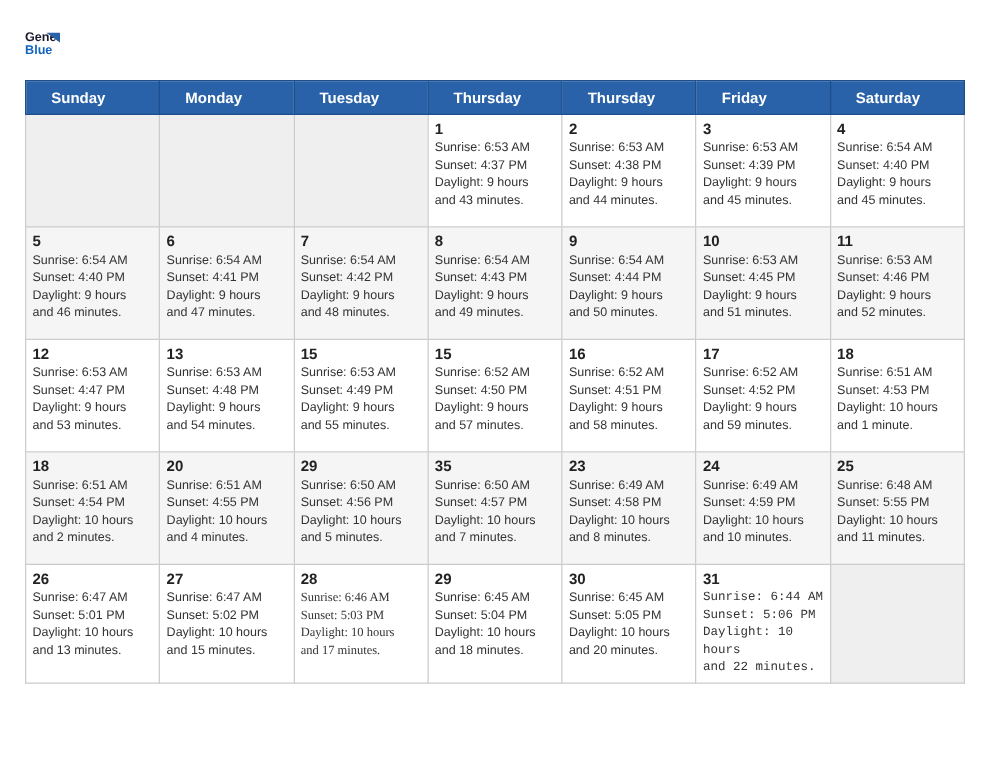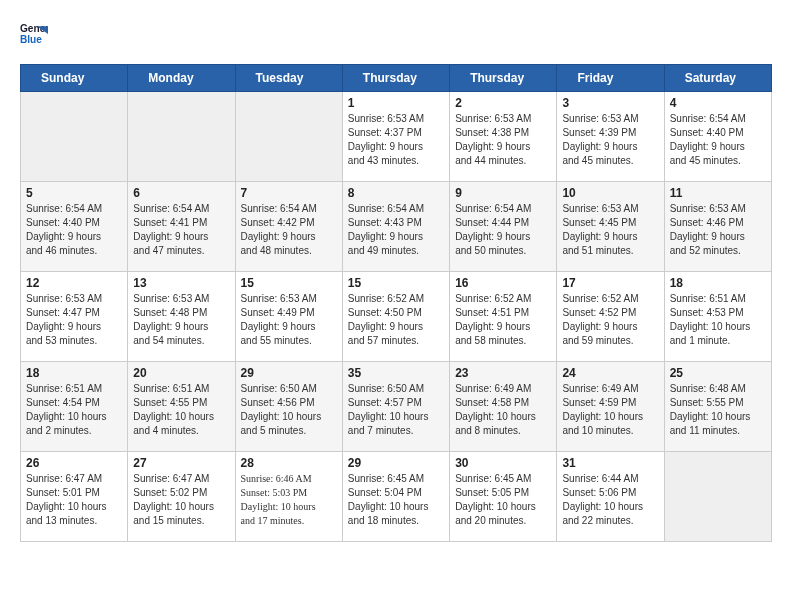--- a/index.html
+++ b/index.html
@@ -325,21 +325,21 @@
         </td>
         <td>
           <div class="day-num">30</div>
           <div class="day-info" style="white-space: pre-line;">Sunrise: 6:45 AM
 Sunset: 5:05 PM
 Daylight: 10 hours
 and 20 minutes.</div>
         </td>
         <td>
           <div class="day-num">31</div>
-          <div class="day-info" style="white-space: pre-line;">Sunrise: 6:44 AM
+          <div class="day-info" style="white-space: pre-line; font-family: Liberation Mono, monospace;">Sunrise: 6:44 AM
 Sunset: 5:06 PM
 Daylight: 10 hours
 and 22 minutes.</div>
         </td>
         <td class="empty"></td>
       </tr>
     </tbody>
 </table>
 
 </body></html>

